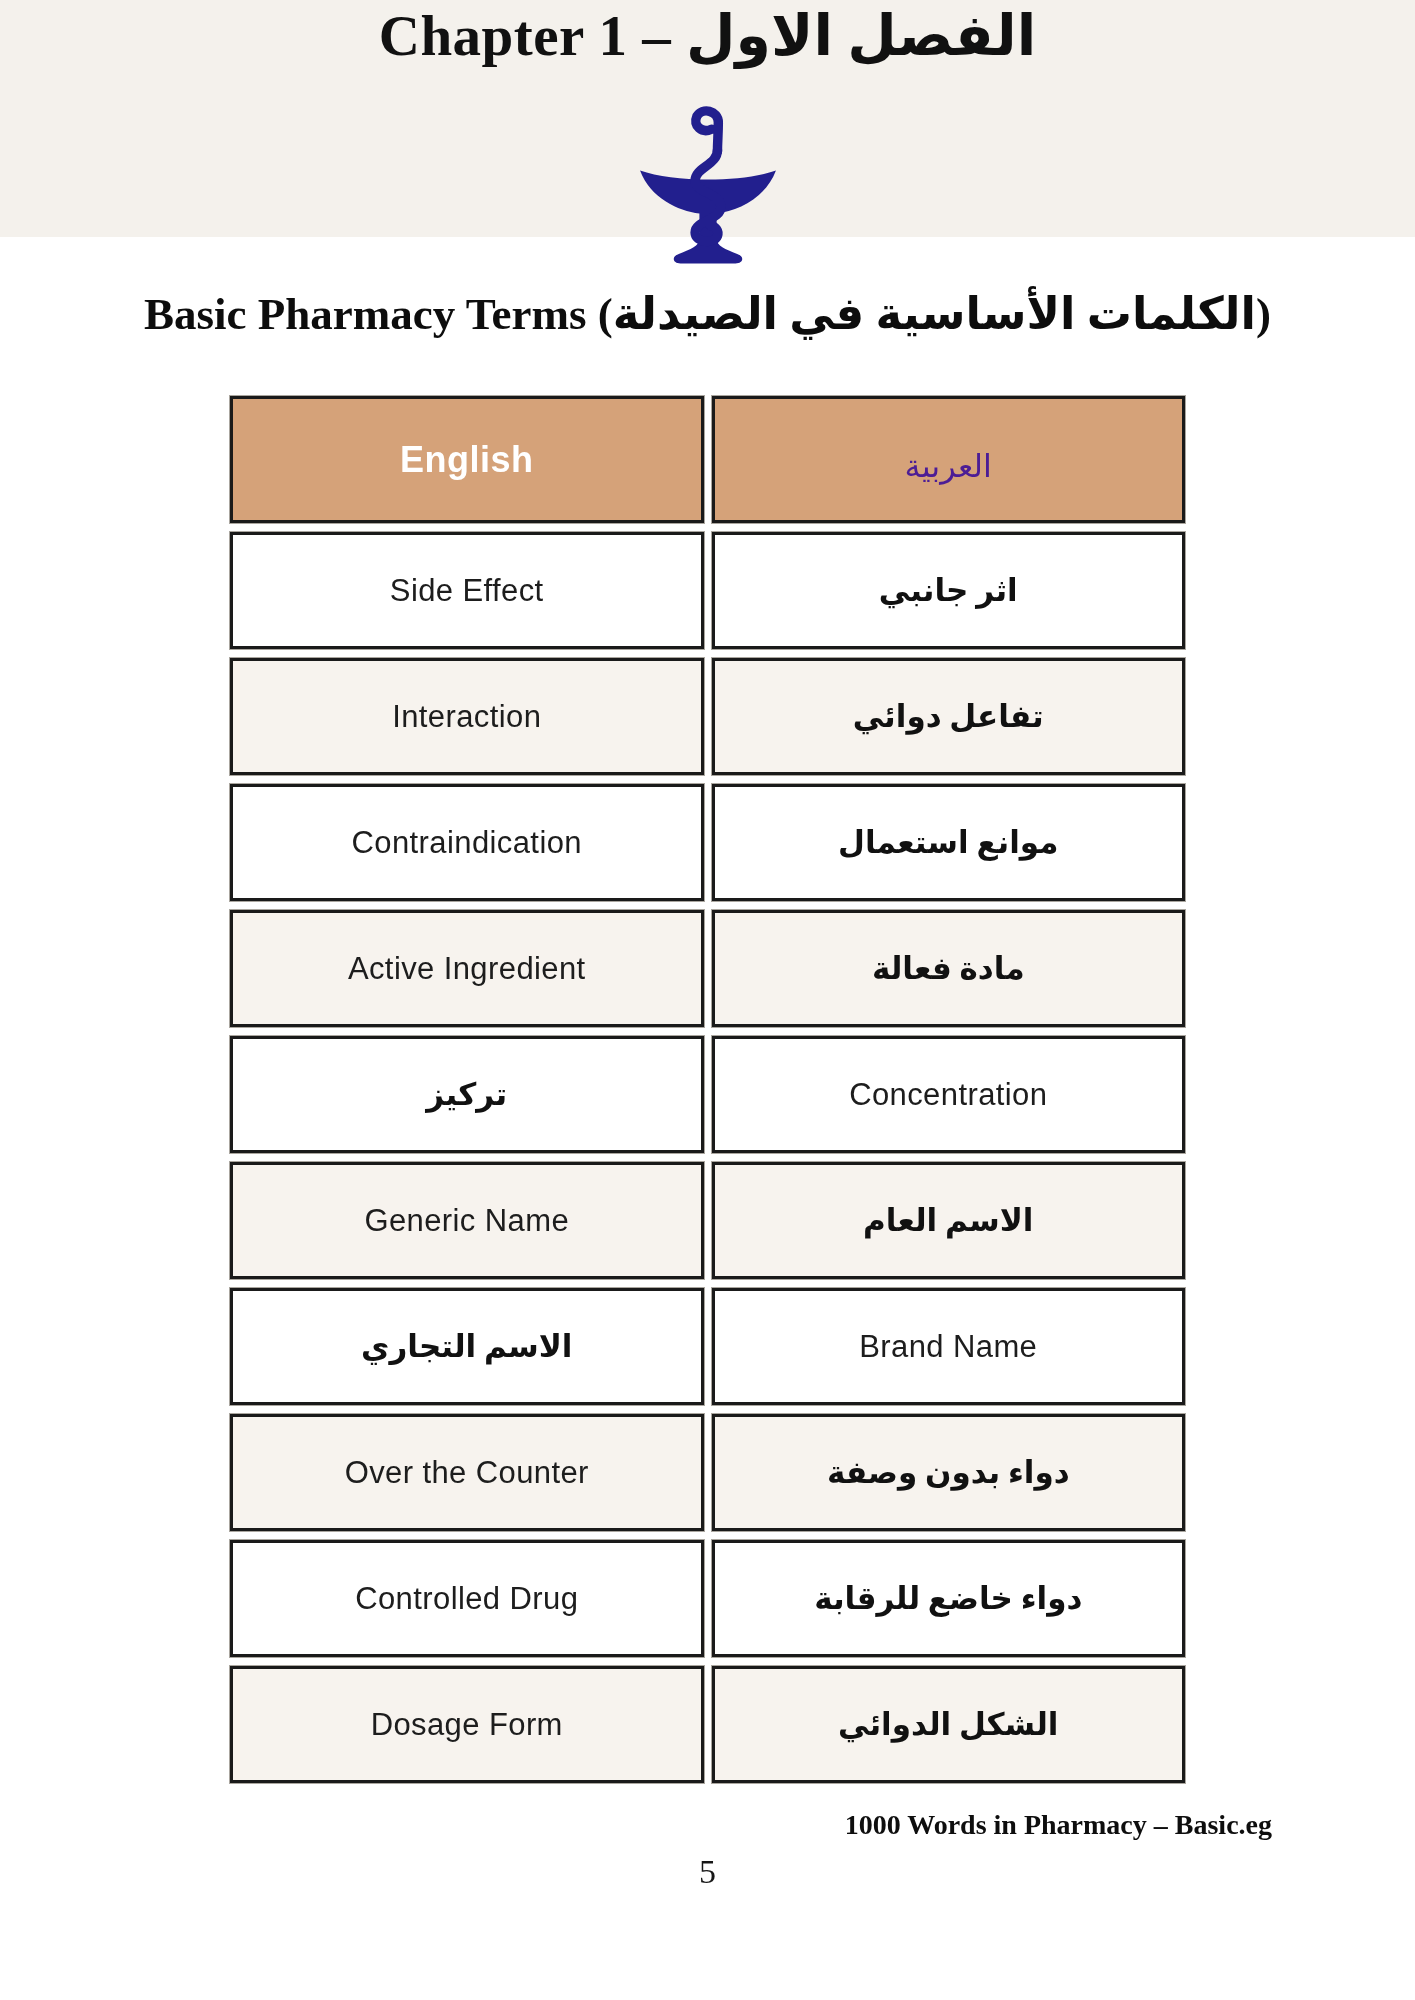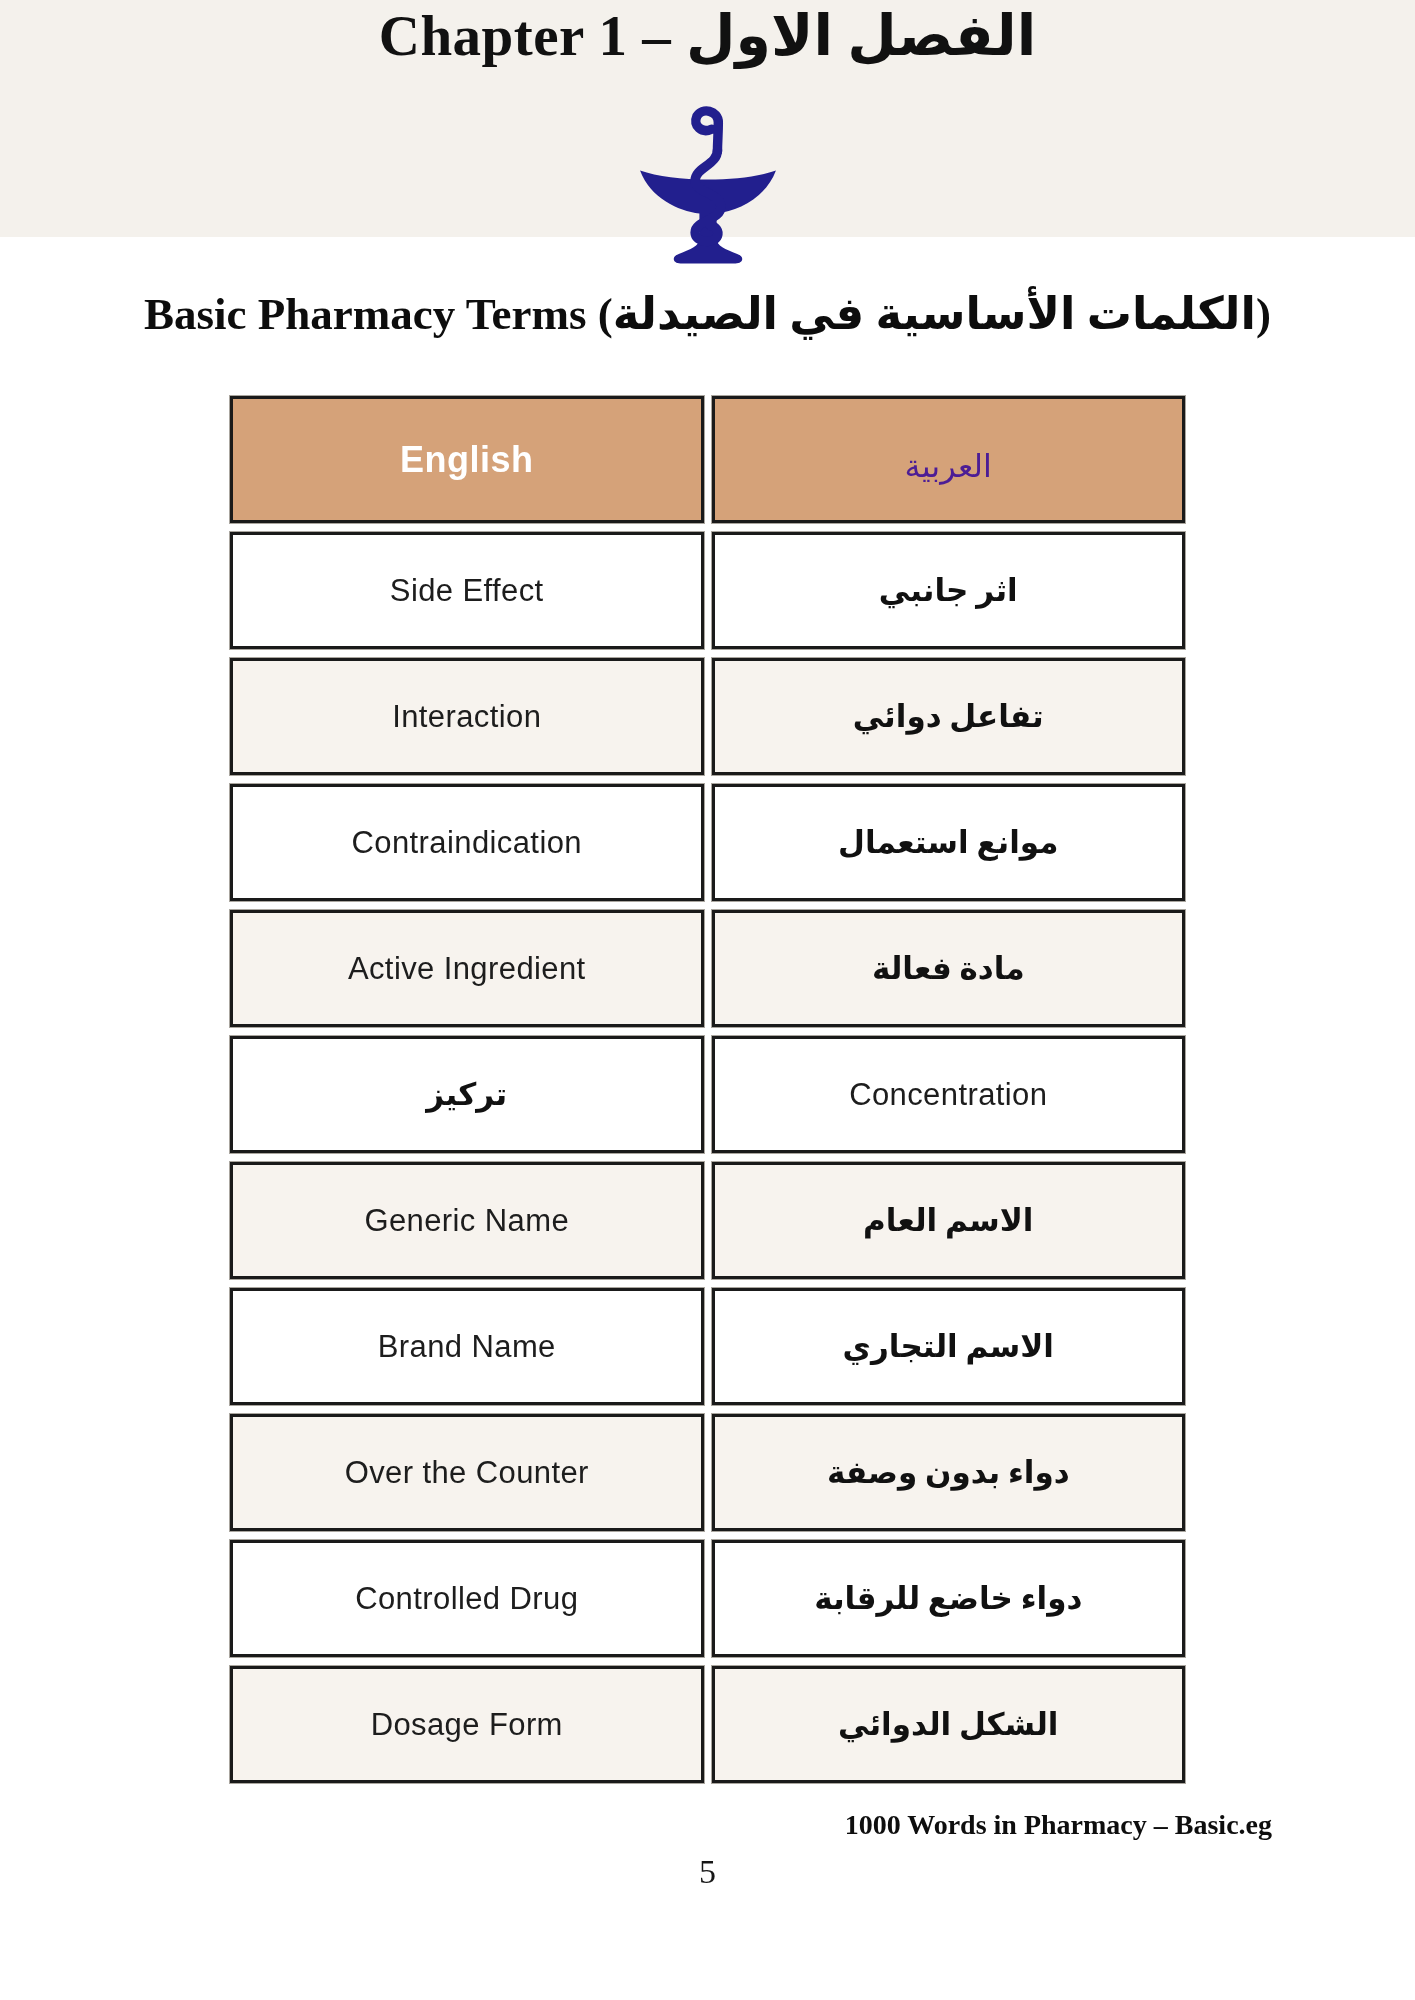--- a/index.html
+++ b/index.html
@@ -188,26 +188,26 @@
     <span class="td-en">Concentration</span>
   </div>
 
   <div class="cell beige">
     <span class="td-en">Generic Name</span>
   </div>
   <div class="cell beige" dir="rtl" lang="ar">
     <span class="td-ar">الاسم العام</span>
   </div>
 
+  <div class="cell" dir="rtl" lang="ar">
+    <span class="td-ar">الاسم التجاري</span>
+  </div>
   <div class="cell">
     <span class="td-en">Brand Name</span>
   </div>
-  <div class="cell" dir="rtl" lang="ar">
-    <span class="td-ar">الاسم التجاري</span>
-  </div>
 
   <div class="cell beige">
     <span class="td-en">Over the Counter</span>
   </div>
   <div class="cell beige" dir="rtl" lang="ar">
     <span class="td-ar">دواء بدون وصفة</span>
   </div>
 
   <div class="cell">
     <span class="td-en">Controlled Drug</span>

